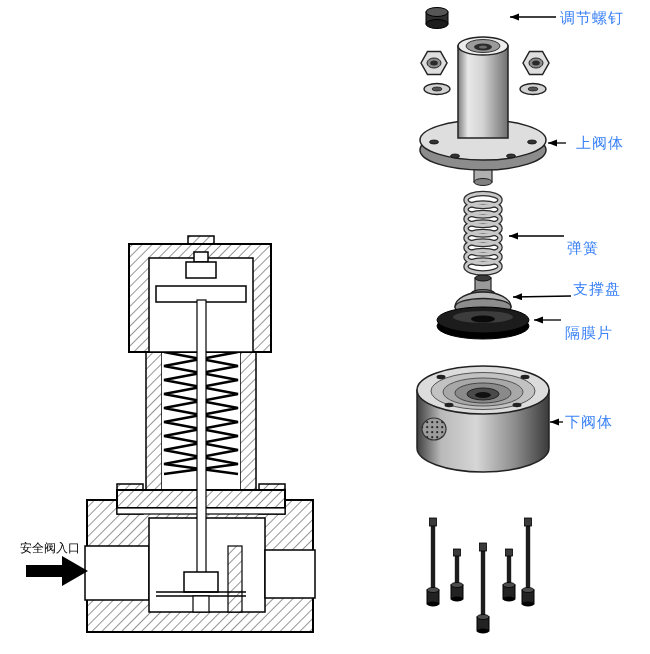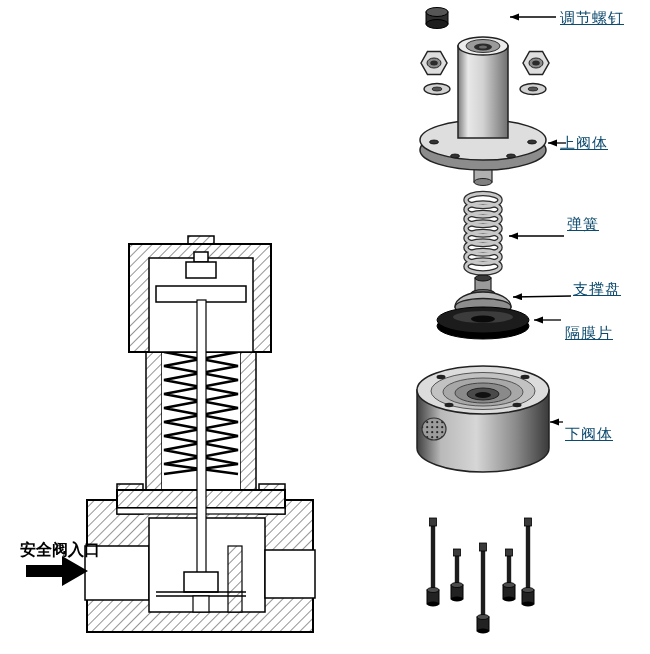--- a/index.html
+++ b/index.html
@@ -1,20 +1,20 @@
 <!DOCTYPE html>
 <html><head>
 <meta charset="utf-8">
 <style>
   html,body{margin:0;padding:0;background:#ffffff;}
   #canvas{position:relative;width:650px;height:654px;background:#ffffff;overflow:hidden;
           font-family:"Liberation Sans",sans-serif;}
   #drawing{position:absolute;left:0;top:0;}
-  .cn-label{position:absolute;color:#0c4a6e;font-size:15px;letter-spacing:1px;white-space:nowrap;text-decoration:underline;}
-  .cn-label-sm{position:absolute;color:#000;font-size:16px;font-weight:bold;white-space:nowrap;}
+  .cn-label{position:absolute;color:#3b82f6;font-size:15px;letter-spacing:1px;white-space:nowrap;}
+  .cn-label-sm{position:absolute;color:#000;font-size:12px;font-weight:normal;white-space:nowrap;}
 </style>
 </head>
 <body>
 
 <div id="canvas">
 <svg id="drawing" width="650" height="654" viewBox="0 0 650 654">
   <defs>
     <pattern id="hatch" patternUnits="userSpaceOnUse" width="7" height="7" patternTransform="rotate(45)">
       <rect width="7" height="7" fill="#ffffff"></rect>
       <line x1="0" y1="0" x2="0" y2="7" stroke="#3a3a3a" stroke-width="1.1"></line>
@@ -213,19 +213,19 @@
     <line x1="556" y1="17" x2="510" y2="17" marker-end="url(#ah)"></line>
     <line x1="566" y1="143" x2="548" y2="143" marker-end="url(#ah)"></line>
     <line x1="564" y1="236" x2="509" y2="236" marker-end="url(#ah)"></line>
     <line x1="571" y1="296" x2="513" y2="297" marker-end="url(#ah)"></line>
     <line x1="561" y1="320" x2="534" y2="320" marker-end="url(#ah)"></line>
     <line x1="563" y1="422" x2="550" y2="422" marker-end="url(#ah)"></line>
   </g>
 </svg>
 
 <div class="cn-label" style="left:560px;top:9px;">调节螺钉</div>
-<div class="cn-label" style="left:560px;top:134px;">上阀体</div>
-<div class="cn-label" style="left:567px;top:215px;">弹簧</div>
+<div class="cn-label" style="left:576px;top:134px;">上阀体</div>
+<div class="cn-label" style="left:567px;top:239px;">弹簧</div>
 <div class="cn-label" style="left:573px;top:280px;">支撑盘</div>
 <div class="cn-label" style="left:565px;top:324px;">隔膜片</div>
-<div class="cn-label" style="left:565px;top:413px;margin-top:12px;">下阀体</div>
+<div class="cn-label" style="left:565px;top:413px;">下阀体</div>
 <div class="cn-label-sm" style="left:20px;top:540px;">安全阀入口</div>
 </div>
 
 </body></html>

